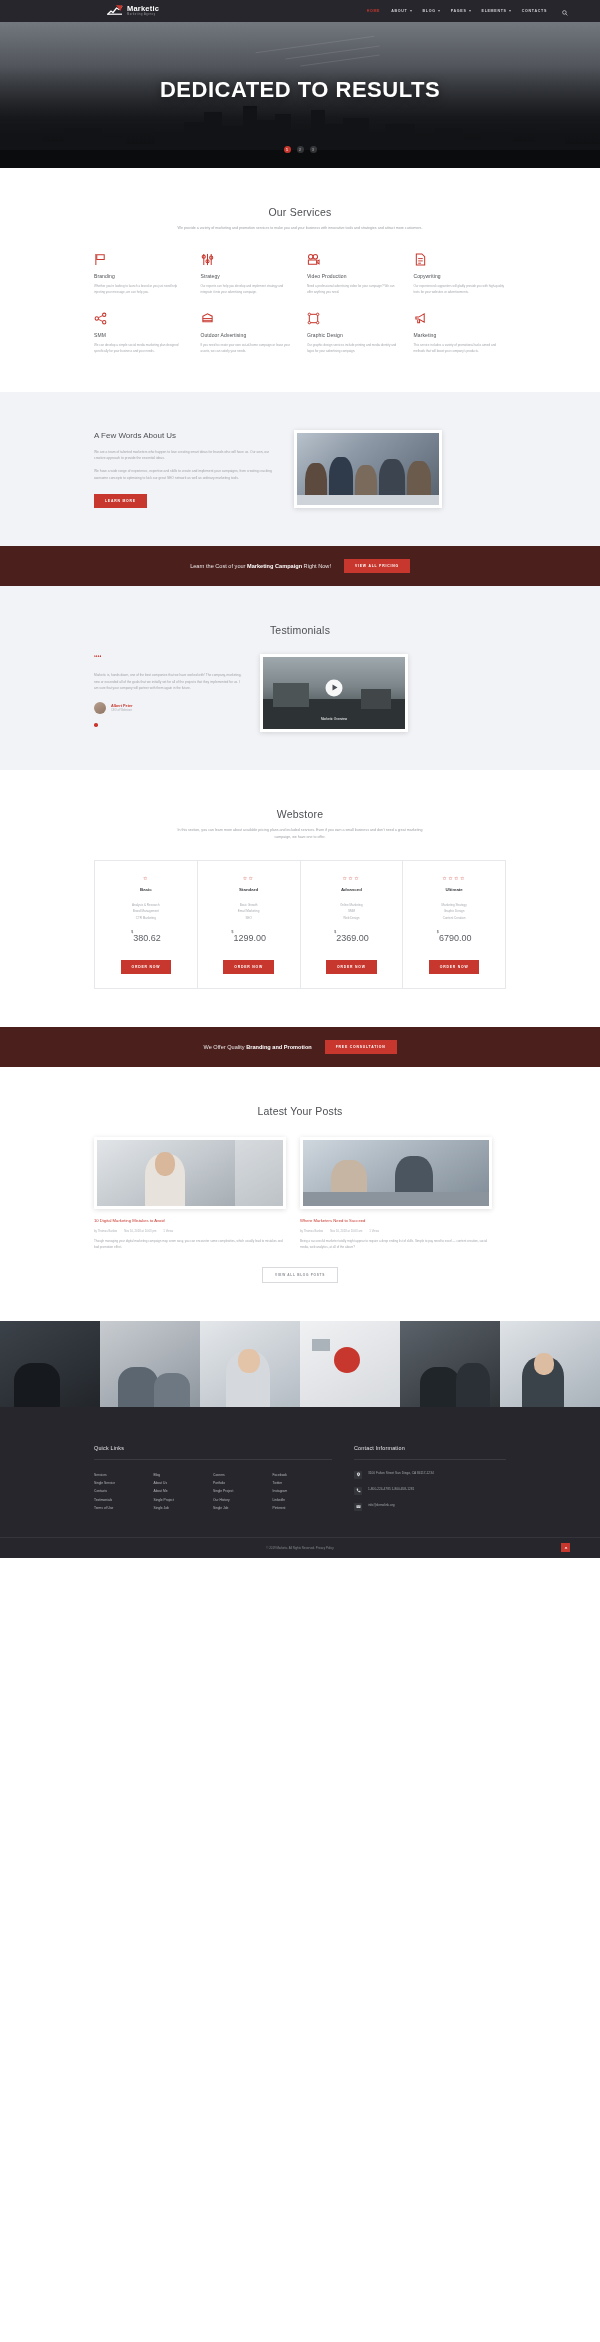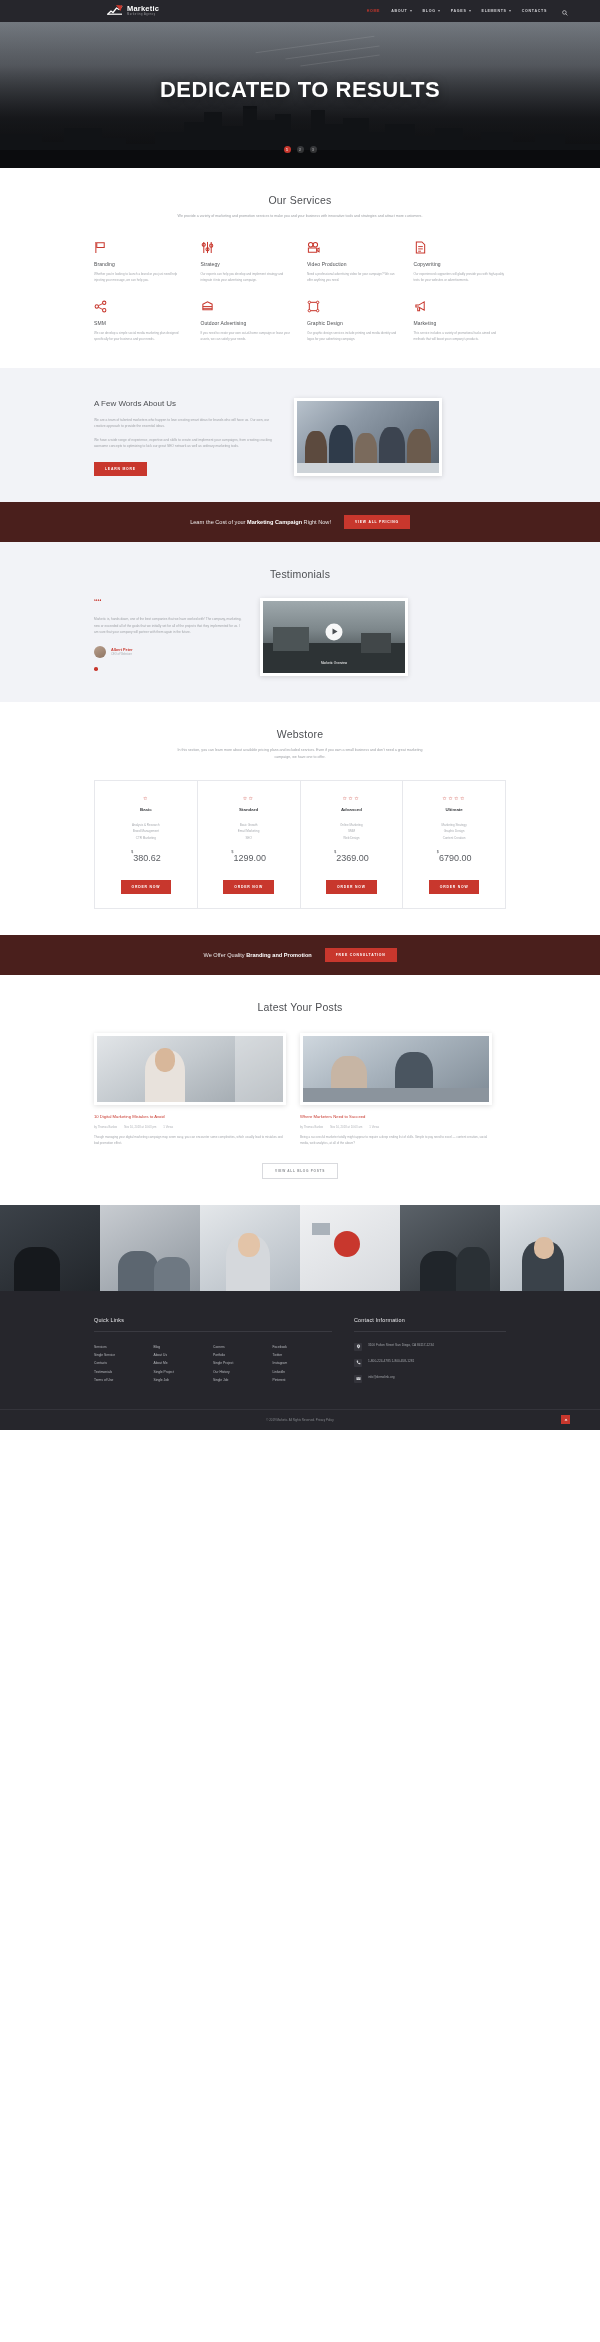--- a/index.html
+++ b/index.html
@@ -1,21 +1,21 @@
 <!DOCTYPE html>
 <html><head>
 <meta charset="utf-8">
 <style>
   * { margin:0; padding:0; box-sizing:border-box; }
   body {
     width:600px; font-family:"Liberation Sans", sans-serif;
     background:#ffffff; color:#6f7276; -webkit-font-smoothing:antialiased;
   }
   .wrap { width:600px; margin:0 auto; }
-  .container { width:412px; margin:0 auto; }
+  .container { width:412px; margin:12px auto; }
 
   
   .header {
     height:22px; background:#26262c; display:flex; align-items:center;
     padding:0 32px; position:relative; z-index:20;
   }
   .brand { display:flex; gap:4px; margin-left:75px; }
   .brand-mark { width:16px; height:11px; position:relative; }
   .brand-mark svg { display:block; }
   .brand-txt { line-height:1; }
@@ -60,21 +60,21 @@
   .sec-title { text-align:center; font-size:10.5px; color:#4d4f53; font-weight:normal; letter-spacing:.2px; }
   .sec-sub { text-align:center; font-size:3.6px; line-height:1.75; color:#9b9ea3; margin:7px auto 0; width:250px; }
 
   
   .svc-grid { display:grid; grid-template-columns:repeat(4,1fr); gap:17px 14px; margin-top:22px; }
   .svc-ico { color:#c8372d; height:13px; display:flex; align-items:flex-end; }
   .svc-name { font-size:5px; color:#4d4f53; margin-top:7px; letter-spacing:.1px; }
   .svc-txt { font-size:3px; line-height:1.85; color:#a5a8ad; margin-top:5px; }
 
   
-  .about-row { display:flex; gap:18px; align-items:flex-end; margin-top:4px; }
+  .about-row { display:flex; gap:18px; align-items:center; margin-top:4px; }
   .about-col { width:182px; }
   .about-h { font-size:8px; color:#4d4f53; margin-bottom:9px; }
   .about-p { font-size:3.3px; line-height:1.95; color:#a0a3a8; margin-bottom:7px; }
   .btn {
     display:inline-block; background:#c8372d; color:#fff; font-size:3.4px; font-weight:bold;
     letter-spacing:.8px; padding:5px 11px; text-decoration:none; border:0; cursor:pointer;
   }
   .about-img {
     width:148px; height:78px; border:3px solid #fff; box-shadow:0 1px 5px rgba(0,0,0,.14);
     background:linear-gradient(140deg,#b8c2cc 0%,#8d99a6 35%,#6f7b88 70%,#55606b 100%);

